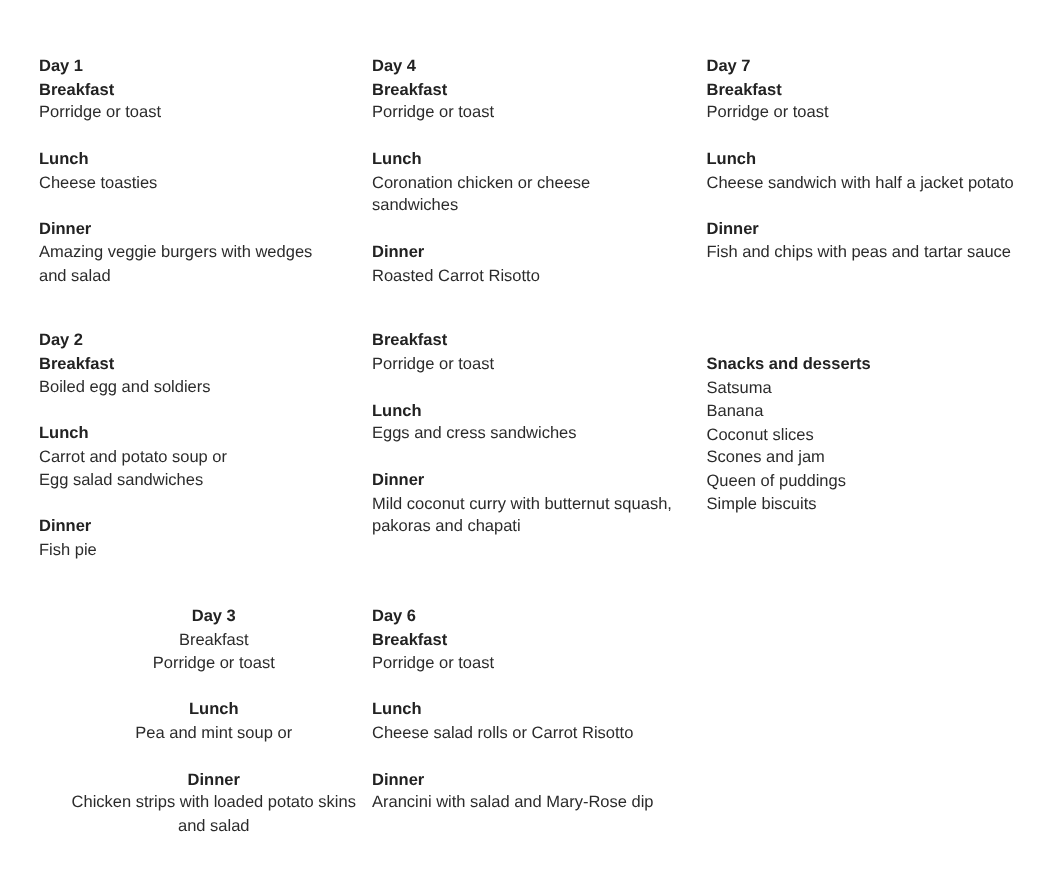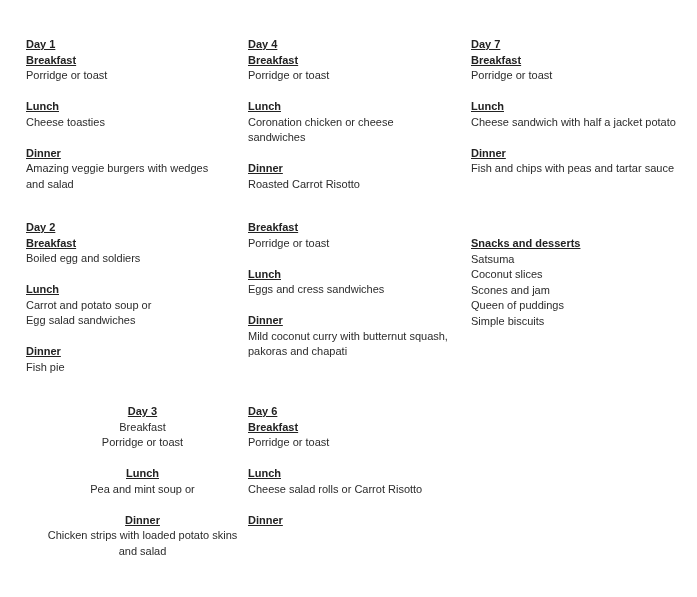--- a/index.html
+++ b/index.html
@@ -1,20 +1,20 @@
 <!DOCTYPE html>
 <html><head>
 <meta charset="utf-8">
 <style>
   html, body { margin:0; padding:0; background:#ffffff; }
   body { width:697px; height:597px; position:relative; overflow:hidden;
     font-family:"Liberation Sans", sans-serif; font-size:11px; color:#2b2b2b; }
   .block { position:absolute; width:215px; }
   .line { line-height:15.5px; height:15.5px; white-space:nowrap; }
-  .b { font-weight:bold; color:#222;text-decoration:underline; }
+  .b { font-weight:bold; color:#222; }
   .gap { height:15.5px; }
 </style>
 </head>
 <body>
 
 <div class="block" style="left:26px; top:37px;">
   <div class="line b">Day 1</div>
   <div class="line b">Breakfast</div>
   <div class="line">Porridge or toast</div>
   <div class="gap"></div>
@@ -79,34 +79,36 @@
 
 <div class="block" style="left:248px; top:404px;">
   <div class="line b">Day 6</div>
   <div class="line b">Breakfast</div>
   <div class="line">Porridge or toast</div>
   <div class="gap"></div>
   <div class="line b">Lunch</div>
   <div class="line">Cheese salad rolls or Carrot Risotto</div>
   <div class="gap"></div>
   <div class="line b">Dinner</div>
+  <div class="line">Arancini with salad and Mary-Rose dip</div>
 </div>
 
 <div class="block" style="left:471px; top:37px;">
   <div class="line b">Day 7</div>
   <div class="line b">Breakfast</div>
   <div class="line">Porridge or toast</div>
   <div class="gap"></div>
   <div class="line b">Lunch</div>
   <div class="line">Cheese sandwich with half a jacket potato</div>
   <div class="gap"></div>
   <div class="line b">Dinner</div>
   <div class="line">Fish and chips with peas and tartar sauce</div>
 </div>
 
 <div class="block" style="left:471px; top:236px;">
   <div class="line b">Snacks and desserts</div>
   <div class="line">Satsuma</div>
+  <div class="line">Banana</div>
   <div class="line">Coconut slices</div>
   <div class="line">Scones and jam</div>
   <div class="line">Queen of puddings</div>
   <div class="line">Simple biscuits</div>
 </div>
 
 </body></html>

